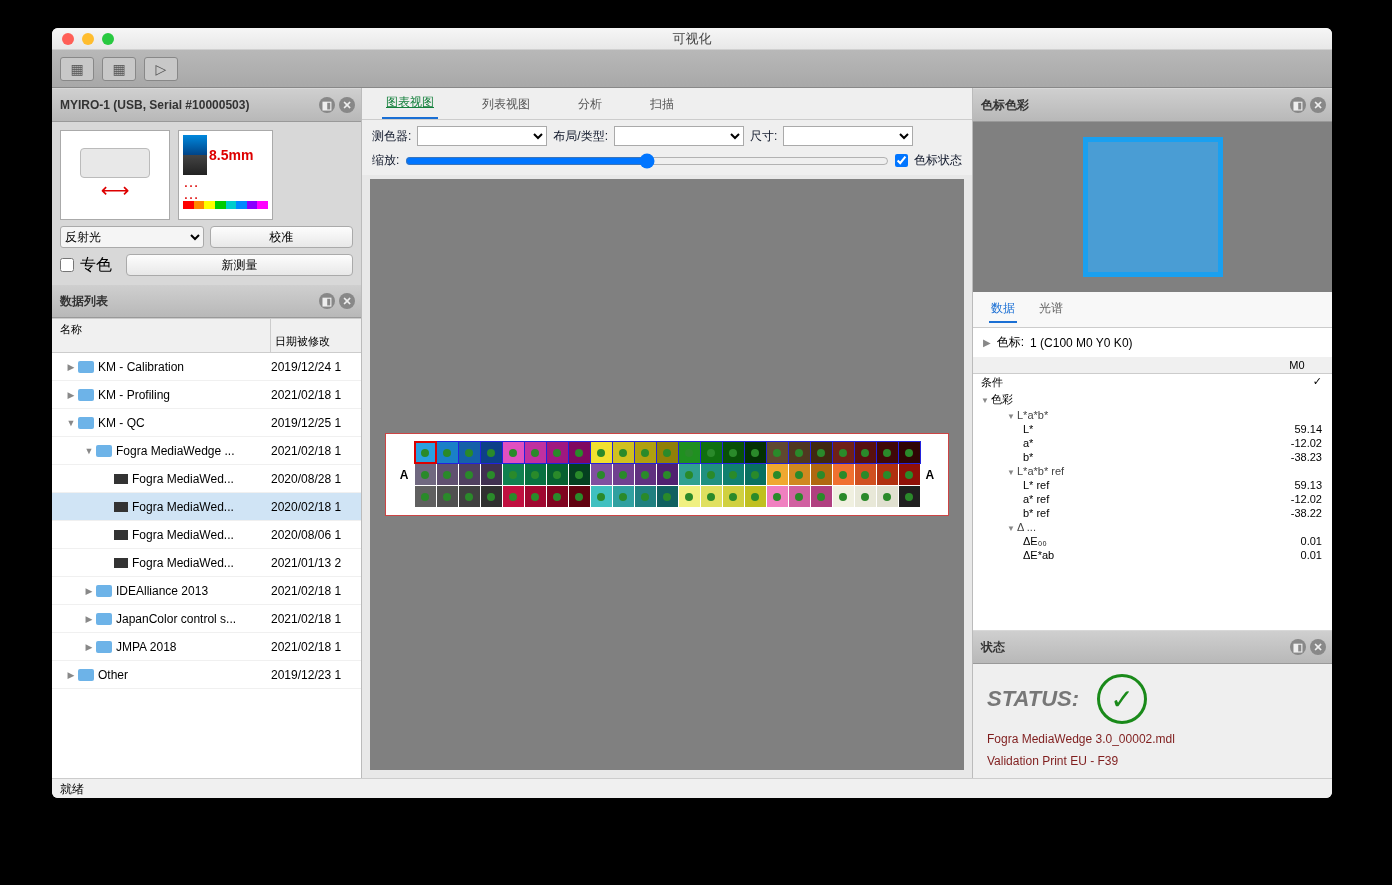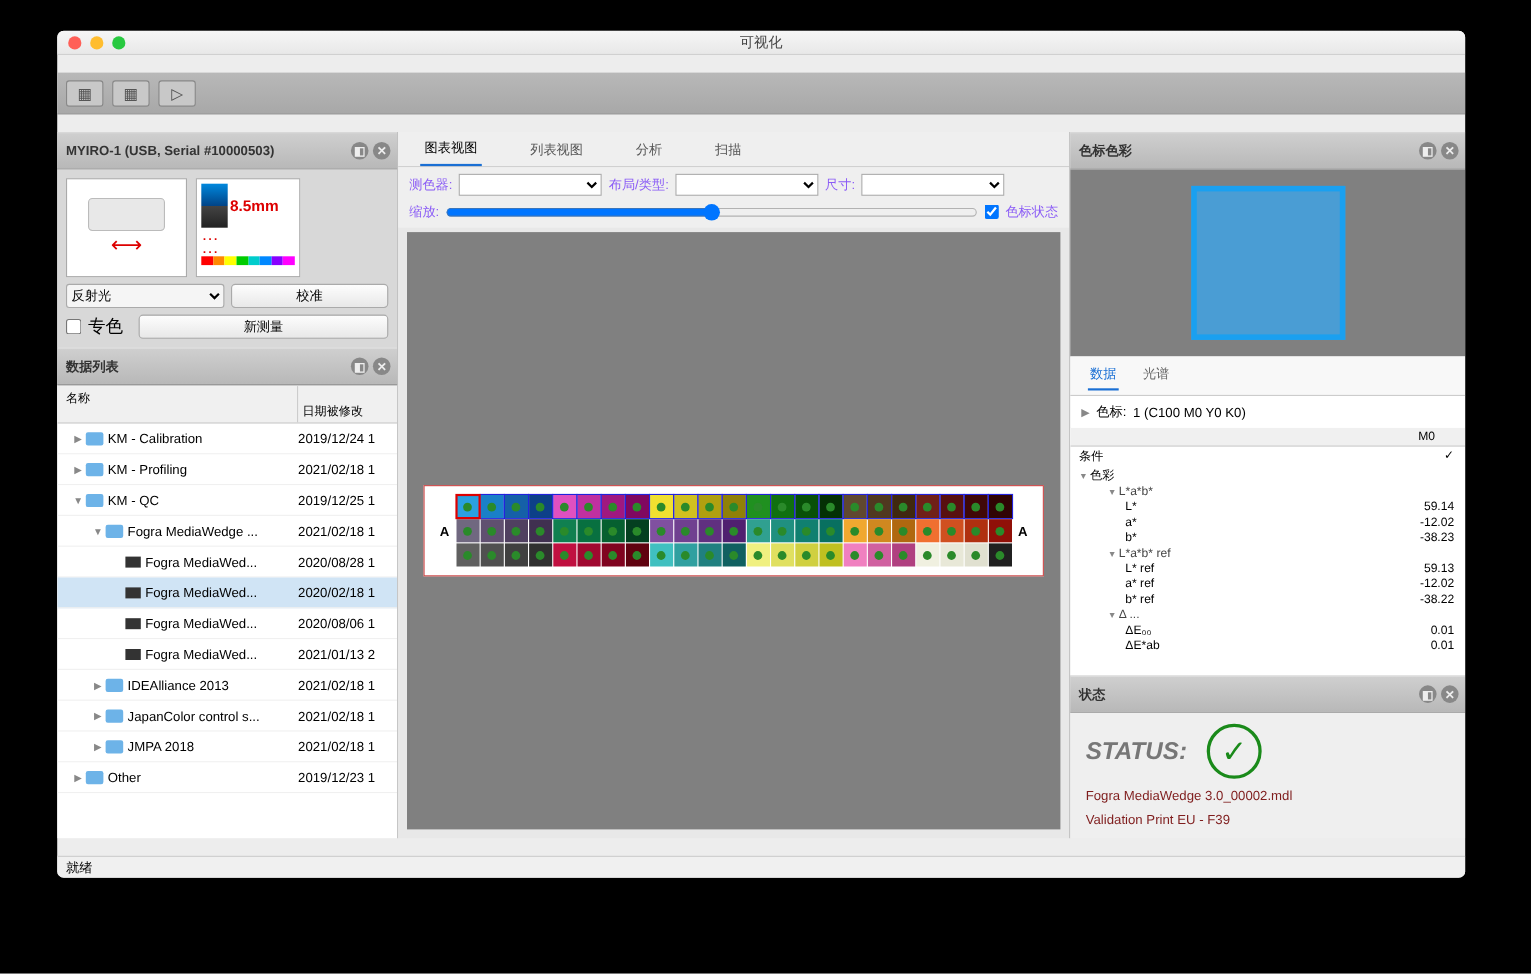--- a/index.html
+++ b/index.html
@@ -1,17 +1,17 @@
 <!DOCTYPE html>
 <html><head>
 <meta charset="utf-8">
 <style>
 * { box-sizing: border-box; margin: 0; padding: 0; font-family: -apple-system, "Helvetica Neue", Arial, sans-serif; }
 body { background: #000; width: 1392px; height: 885px; position: relative; }
-.window { position: absolute; left: 52px; top: 28px; width: 1280px; height: 770px; background: #ededed; border-radius: 6px; box-shadow: 0 10px 40px rgba(0,0,0,0.5); display: flex; flex-direction: column; overflow: hidden; gap: 16px; }
+.window { position: absolute; left: 52px; top: 28px; width: 1280px; height: 770px; background: #ededed; border-radius: 6px; box-shadow: 0 10px 40px rgba(0,0,0,0.5); display: flex; flex-direction: column; overflow: hidden; }
 .titlebar { height: 22px; background: linear-gradient(#f6f6f6,#e8e8e8); border-bottom: 1px solid #d0d0d0; display: flex; align-items: center; position: relative; }
 .traffic { display: flex; gap: 8px; padding-left: 10px; }
 .tl { width: 12px; height: 12px; border-radius: 50%; }
 .tl.r{background:#ff5f57}.tl.y{background:#ffbd2e}.tl.g{background:#28c940}
 .title { position: absolute; left: 0; right: 0; text-align: center; font-size: 13px; color: #444; }
 .toolbar { height: 38px; background: linear-gradient(#b8b8b8,#a8a8a8); border-bottom: 1px solid #888; display: flex; align-items: center; padding: 0 8px; gap: 8px; }
 .tbtn { width: 34px; height: 24px; background: #c8c8c8; border: 1px solid #888; border-radius: 3px; display: flex; align-items: center; justify-content: center; color:#555; font-size:14px;}
 .body { flex: 1; display: flex; min-height: 0; }
 .left { width: 310px; display: flex; flex-direction: column; border-right: 1px solid #bbb; }
 .panel-hd { height: 26px; background: linear-gradient(#cfcfcf,#b8b8b8); border-top:1px solid #d8d8d8; border-bottom: 1px solid #999; display: flex; align-items: center; padding: 16px 8px; font-size: 12px; font-weight: bold; color: #333; position: relative; }
@@ -38,24 +38,24 @@
 .tree-row.sel { background: #d0e4f5; }
 .tr-indent { display: inline-block; }
 .disclosure { width: 14px; display:inline-flex;justify-content:center; color: #888; font-size: 9px; }
 .folder-ic { width: 16px; height: 12px; background: #6db3e8; border-radius: 2px; margin-right: 4px; display:inline-block;}
 .file-ic { width: 14px; height: 10px; background: #333; margin-right: 4px; display:inline-block;}
 .tr-name { flex: 1; white-space: nowrap; overflow: hidden; text-overflow: ellipsis; padding-right:4px;}
 .tr-date { width: 90px; white-space:nowrap; overflow:hidden;}
 .center { flex: 1; display: flex; flex-direction: column; background:#e8e8e8;}
 .tabs { height: 32px; display: flex; align-items: flex-end; padding: 0 20px; gap: 40px; background:#efefef; border-bottom:1px solid #ccc;}
 .tab { font-size: 12px; padding: 6px 4px; color: #555; cursor:pointer;}
-.tab.active { color: #000000; border-bottom: 2px solid #1a6fd4; }
+.tab.active { color: #15803d; border-bottom: 2px solid #1a6fd4; text-decoration: underline; }
 .ctrlbar { padding: 6px 10px; display: flex; flex-direction:column; gap:6px; font-size: 12px; background:#efefef;}
 .cb-row{display:flex;align-items:center;gap:6px;}
-.cb-row label{color:#8b5cf6;}
+.cb-row label{color:#0f172a;}
 .cb-row select{width:130px;height:20px;font-size:11px;border:1px solid #aaa;background:#fff;}
 .cb-row input[type=range]{flex:1;}
 .chart-area { flex: 1; background: #808080; margin: 4px 8px 8px 8px; display:flex;align-items:center;justify-content:center;}
 .wedge-container{background:#fff;padding:8px 14px;border:1px solid #c44;display:flex;align-items:center;gap:6px;}
 .wedge-label{font-weight:bold;font-size:12px;}
 .wedge{display:flex;flex-direction:column;gap:1px;}
 .wedge-row{display:flex;gap:1px;}
 .patch{width:21px;height:21px;display:flex;align-items:center;justify-content:center;position:relative;}
 .patch.rb{outline:2px solid #d00;outline-offset:-1px;z-index:2;}
 .patch.bb{outline:1px solid #22d;}

